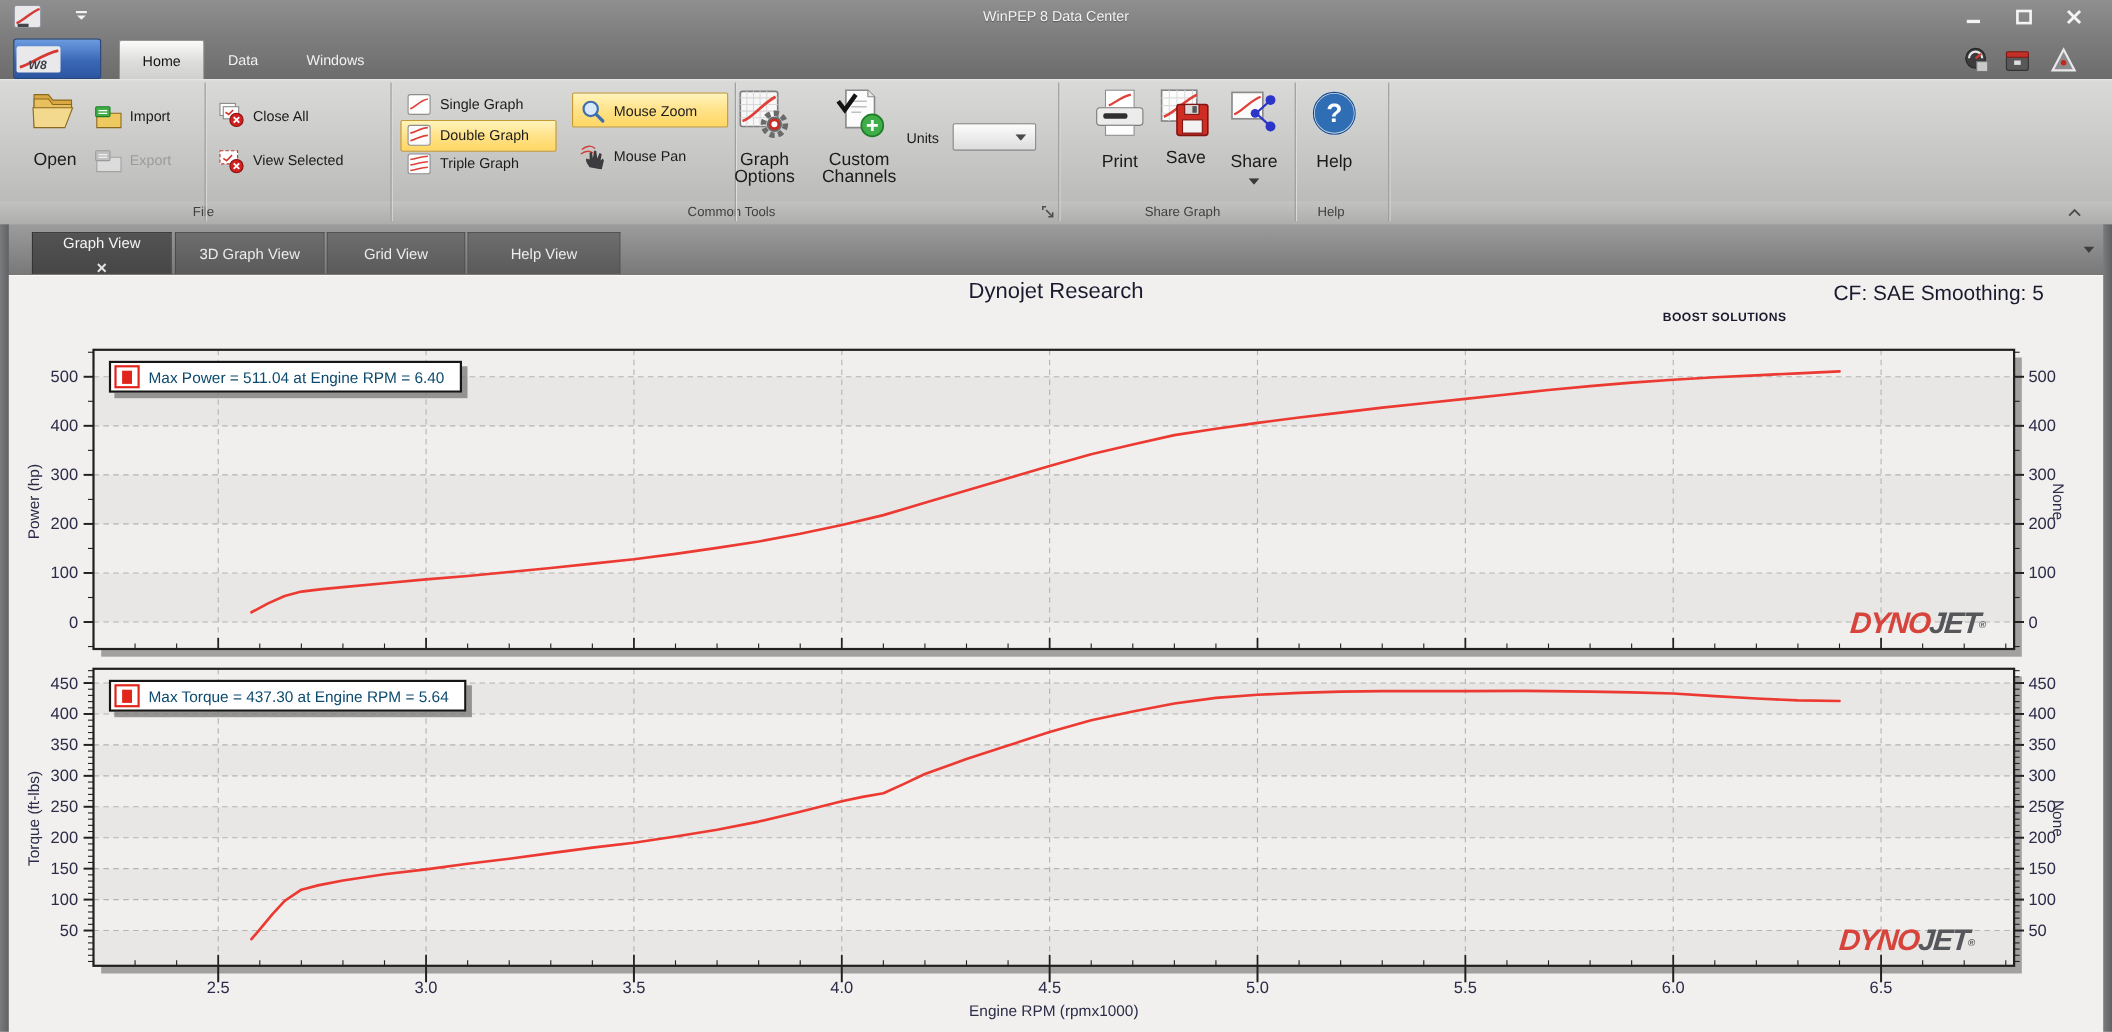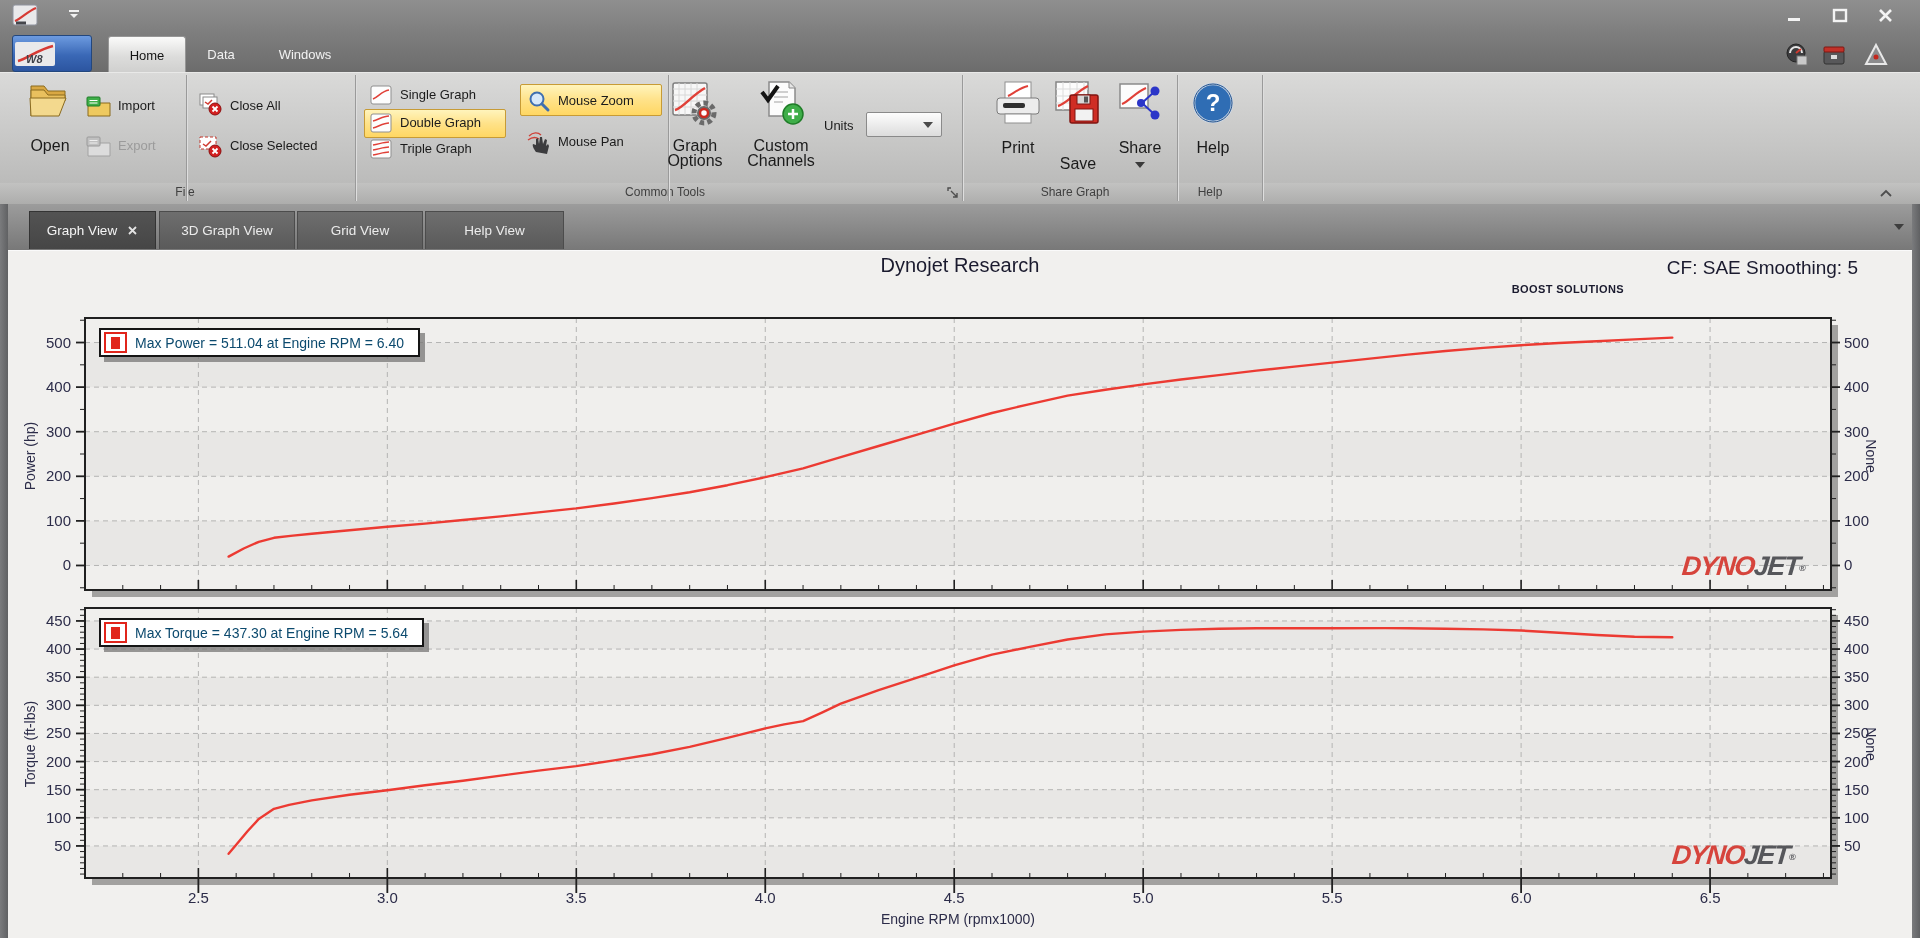--- a/index.html
+++ b/index.html
@@ -32,21 +32,21 @@
   .hl{position:absolute;background:linear-gradient(180deg,#fff4bc,#ffe289 50%,#ffd763);
       border:1px solid #c79b36;border-radius:2px;}
   .combo{position:absolute;width:76px;height:25px;border:1px solid #8a8a8a;border-radius:2px;
          background:linear-gradient(180deg,#fdfdfd,#dcdcdc);display:flex;align-items:center;justify-content:flex-end;padding-right:8px;box-sizing:border-box;}
   
   .vstrip{position:absolute;left:0;top:204px;width:1920px;height:46px;
           background:linear-gradient(180deg,#9c9c9c,#787878);}
   .vtab{position:absolute;top:7px;height:38px;background:linear-gradient(180deg,#6e6e6e,#5a5a5a);
         border:1px solid #4c4c4c;border-bottom:none;color:#ececec;font-size:13.5px;
         display:flex;align-items:center;justify-content:center;gap:10px;box-sizing:border-box;}
-  .vtab.active{background:linear-gradient(180deg,#535353,#464646);border-color:#343434;color:#f5f5f5;}
+  .vtab.active{background:linear-gradient(180deg,#535353,#464646);border-color:#343434;color:#f5f5f5;flex-direction:column;}
   
   .content{position:absolute;left:0;top:250px;width:1920px;height:688px;background:#f1f0ee;border-top:1px solid #fafafa;}
   .frame{position:absolute;top:204px;width:8px;height:734px;background:linear-gradient(90deg,#7a7b7d,#606163);z-index:40;}
   .htitle{position:absolute;left:0;top:254px;width:1920px;text-align:center;font-size:20px;color:#1a1a2e;}
   .hsub{position:absolute;left:0;top:283px;width:1624px;text-align:right;font-size:11px;font-weight:bold;letter-spacing:.4px;color:#1a1a2e;}
   .hcf{position:absolute;top:257px;right:62px;font-size:19px;color:#1a1a2e;}
   .legend{position:absolute;height:25px;background:#fff;border:2px solid #151515;
           box-shadow:5px 5px 0 rgba(120,119,117,.75);display:flex;align-items:center;padding:0 14px 0 3px;z-index:10;}
   .legend .sw{width:19px;height:17px;border:2px solid #e1251b;background:#fff;display:flex;align-items:center;justify-content:center;margin-right:8px;}
   .legend .sw span{display:block;width:9px;height:12px;background:#e1251b;}
@@ -65,20 +65,21 @@
 
   <svg class="abs" style="left:12px;top:4px" width="26" height="22" viewBox="0 0 26 22">
     <rect x="1" y="1" width="24" height="20" rx="2" fill="#e9e9eb" stroke="#8f939e"></rect>
     <path d="M3 17 C9 15 16 7 24 4" stroke="#d63a34" stroke-width="2.2" fill="none"></path>
     <path d="M4 19 h10" stroke="#45464c" stroke-width="3"></path>
   </svg>
   <svg class="abs" style="left:66px;top:8px" width="16" height="14" viewBox="0 0 16 14">
     <rect x="3" y="2" width="10" height="2" fill="#f2f2f2"></rect>
     <path d="M4 6 l4 4 4 -4 z" fill="#f2f2f2"></path>
   </svg>
+  <div class="wtitle">WinPEP 8 Data Center</div>
   <div class="winbtn" style="left:1780px">
     <svg width="26" height="17" viewBox="0 0 26 17">
         <rect x="7" y="11" width="12" height="3" fill="#f4f4f4"></rect>
       </svg>
   </div>
   <div class="winbtn" style="left:1826px">
     <svg width="26" height="17" viewBox="0 0 26 17">
         <rect x="7" y="3" width="12" height="11" fill="none" stroke="#f4f4f4" stroke-width="2.4"></rect>
       </svg>
   </div>
@@ -161,21 +162,21 @@
     <path d="M14.5 14.5 l5 5 M19.5 14.5 l-5 5" stroke="#fff" stroke-width="1.8"></path>
   </svg>
   <div class="lbl" style="left:230px;top:26px">Close All</div>
 
   <svg class="abs" style="left:198px;top:62px" width="24" height="24" viewBox="0 0 24 24">
     <rect x="2" y="3" width="16" height="12" fill="#fff" stroke="#c2362c" stroke-dasharray="3 2"></rect>
     <path d="M5 10 l3 2 5 -5" stroke="#d03a30" stroke-width="1.5" fill="none"></path>
     <circle cx="17" cy="17" r="6" fill="#d21f1f" stroke="#8d0f0f"></circle>
     <path d="M14.5 14.5 l5 5 M19.5 14.5 l-5 5" stroke="#fff" stroke-width="1.8"></path>
   </svg>
-  <div class="lbl" style="left:230px;top:66px">Close Selected</div>
+  <div class="lbl" style="left:230px;top:66px">View Selected</div>
 
   <div class="sep" style="left:355px"></div>
 
   <svg class="abs" style="left:369px;top:12px" width="24" height="22" viewBox="0 0 24 22">
     <rect x="2" y="2" width="20" height="18" rx="2" fill="#fdfdfd" stroke="#8f8f8f"></rect>
     <path d="M4 15 C9 13 13 7 20 6" stroke="#e04038" stroke-width="1.6" fill="none"></path>
   </svg>
   <div class="lbl" style="left:400px;top:15px">Single Graph</div>
 
   <div class="hl" style="left:364px;top:37px;width:140px;height:27px"></div>
@@ -252,21 +253,21 @@
 
   <svg class="abs" style="left:1054px;top:8px" width="48" height="48" viewBox="0 0 48 48">
     <rect x="2" y="2" width="32" height="28" fill="#fcfcfc" stroke="#858585" stroke-width="1.5"></rect>
     <path d="M2 9 h32 M2 16 h32 M2 23 h32 M9 2 v28 M16 2 v28 M23 2 v28 M30 2 v28" stroke="#dcdcdc" stroke-width="1"></path>
     <path d="M4 26 C12 24 22 12 34 6" stroke="#e04038" stroke-width="2.4" fill="none"></path>
     <rect x="16" y="15" width="28" height="28" rx="2" fill="#cf2d24" stroke="#801511" stroke-width="1.5"></rect>
     <rect x="23" y="15" width="13" height="9" fill="#d8d8d8" stroke="#801511"></rect>
     <rect x="30" y="16.5" width="4" height="6" fill="#555"></rect>
     <rect x="21" y="29" width="18" height="12" fill="#f2f2f2" stroke="#801511"></rect>
   </svg>
-  <div class="biglbl" style="left:1050px;top:84px;width:56px">Save</div>
+  <div class="biglbl" style="left:1050px;top:64px;width:56px">Save</div>
 
   <svg class="abs" style="left:1118px;top:10px" width="44" height="42" viewBox="0 0 44 42">
     <rect x="2" y="2" width="28" height="24" fill="#fcfcfc" stroke="#8a8a8a" stroke-width="1.5"></rect>
     <path d="M4 22 C10 20 18 10 28 6" stroke="#e04038" stroke-width="2" fill="none"></path>
     <path d="M36 10 L24 21 L36 32" stroke="#2b35c8" stroke-width="2" fill="none"></path>
     <circle cx="37" cy="9" r="4.5" fill="#2b35c8"></circle>
       <circle cx="23" cy="21" r="4" fill="#2b35c8"></circle>
       <circle cx="37" cy="33" r="4.5" fill="#2b35c8"></circle>
   </svg>
   <div class="biglbl" style="left:1112px;top:68px;width:56px">Share</div>

